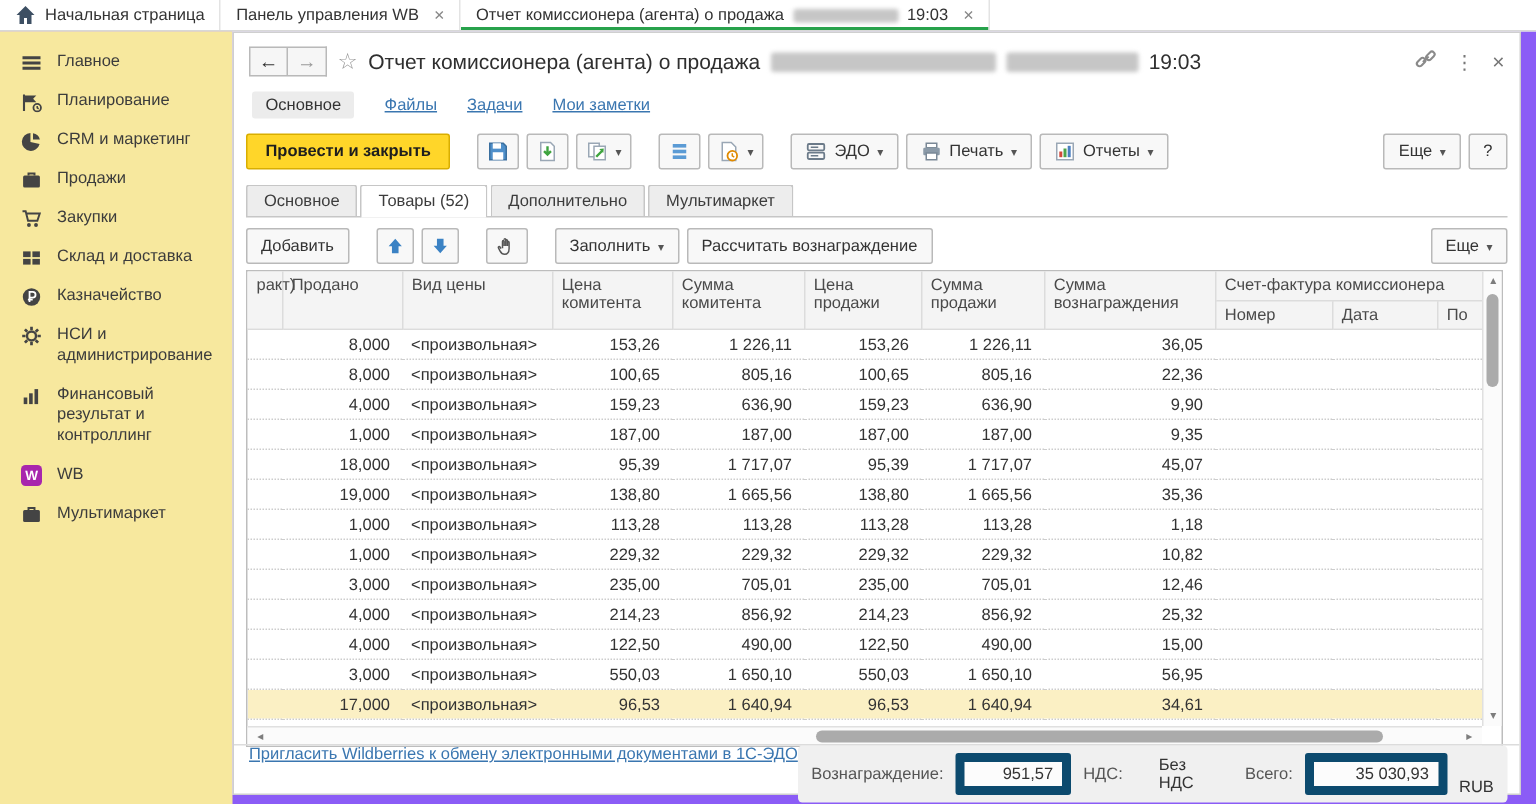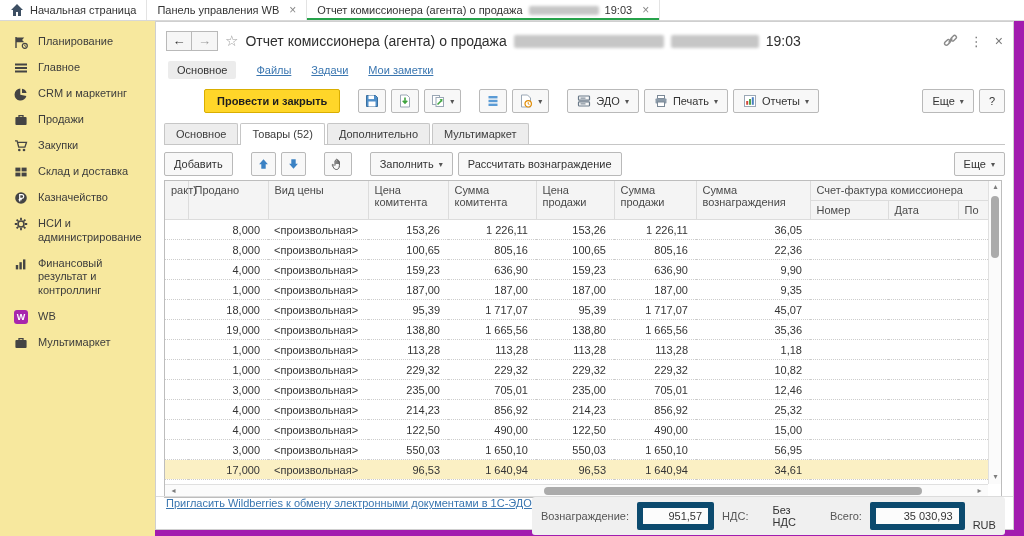--- a/index.html
+++ b/index.html
@@ -1,18 +1,18 @@
 <!DOCTYPE html>
 <html><head>
 <meta charset="utf-8">
 <style>
   * { margin:0; padding:0; box-sizing:border-box; }
   html,body { width:1024px; height:536px; overflow:hidden; }
   body { font-family:"Liberation Sans", sans-serif; font-size:11px; color:#333; }
-  .screen { position:relative; width:1024px; height:536px; background:#a21caf; overflow:hidden; }
+  .screen { position:relative; width:1024px; height:536px; background:#8b5cf6; overflow:hidden; }
 
   
   .topbar { position:absolute; left:0; top:0; width:1024px; height:21px; background:#fff;
             border-bottom:1px solid #d8d8d8; display:flex; align-items:stretch; }
   .wtab { display:flex; align-items:center; gap:6px; padding:0 10px; border-right:1px solid #e3e3e3;
           font-size:11px; color:#333; cursor:default; white-space:nowrap; }
   .wtab.active { box-shadow: inset 0 -2px 0 #27a24b; }
   .tab-close { color:#888; font-size:12px; margin-left:4px; }
   .redacted { display:inline-block; background:#c6c6c6; filter:blur(1.5px); border-radius:2px;
               height:9px; width:70px; vertical-align:middle; }
@@ -40,21 +40,21 @@
   .star { color:#9a9a9a; font-size:15px; }
   .doc-title { font-size:14px; color:#2f2f2f; white-space:nowrap; }
   .header-right { margin-left:auto; display:flex; align-items:center; gap:12px; }
   .kebab { color:#777; font-size:13px; cursor:pointer; }
   .hclose { color:#777; font-size:14px; cursor:pointer; }
 
   .nav-links { position:absolute; top:37px; left:12px; height:22px; display:flex; gap:20px; align-items:center; }
   .nav-link { color:#3a76b0; text-decoration:underline; cursor:pointer; }
   .nav-link.active { color:#333; text-decoration:none; background:#ececec; padding:3px 9px; border-radius:2px; }
 
-  .toolbar { position:absolute; top:64px; left:8px; right:8px; height:30px; display:flex; align-items:center; gap:5px;margin-left:40px; }
+  .toolbar { position:absolute; top:64px; left:8px; right:8px; height:30px; display:flex; align-items:center; gap:5px; }
   .btn { display:inline-flex; align-items:center; gap:5px; border:1px solid #b9b9b9; background:#f8f8f8;
          border-radius:2px; padding:0 9px; height:24px; font-size:11px; color:#333; cursor:pointer; white-space:nowrap; }
   .btn.icon-only { padding:0 6px; }
   .btn.yellow { background:#ffd629; border-color:#d9ae00; font-weight:bold; color:#1e1e1e; padding:0 12px; }
   .caret { font-size:8px; color:#555; }
   .tb-gap { width:8px; }
   .flex-spacer { flex:1; }
 
   .doc-tabs { position:absolute; top:100px; left:8px; right:8px; height:23px; display:flex; align-items:flex-end;
               border-bottom:1px solid #c6c6c6; }
@@ -120,36 +120,36 @@
       <span class="redacted"></span>
       <span>19:03</span>
       <span class="tab-close">×</span>
     </div>
   </div>
 
   <div class="sidebar">
     <div id="sidebar-list">
         <div class="side-item">
           <span class="side-icon"><svg width="14" height="14" viewBox="0 0 14 14">
-              <path d="M2 13V2" stroke="#444" stroke-width="1.4" fill="none"></path>
-              <path d="M2 2.6h8.2l-2.1 2.3 2.1 2.3H2z" fill="#444"></path>
-              <circle cx="10.8" cy="10.8" r="2.5" fill="none" stroke="#444" stroke-width="1.2"></circle>
-              <path d="M10.8 9.6v1.3l1 .6" stroke="#444" stroke-width="1" fill="none"></path>
-            </svg></span>
-          <span class="side-label">Планирование</span>
-        </div>
-        <div class="side-item">
-          <span class="side-icon"><svg width="14" height="14" viewBox="0 0 14 14">
               <g fill="#444">
                 <rect x="1" y="2.5" width="12" height="2"></rect>
                 <rect x="1" y="6" width="12" height="2"></rect>
                 <rect x="1" y="9.5" width="12" height="2"></rect>
               </g>
             </svg></span>
           <span class="side-label">Главное</span>
+        </div>
+        <div class="side-item">
+          <span class="side-icon"><svg width="14" height="14" viewBox="0 0 14 14">
+              <path d="M2 13V2" stroke="#444" stroke-width="1.4" fill="none"></path>
+              <path d="M2 2.6h8.2l-2.1 2.3 2.1 2.3H2z" fill="#444"></path>
+              <circle cx="10.8" cy="10.8" r="2.5" fill="none" stroke="#444" stroke-width="1.2"></circle>
+              <path d="M10.8 9.6v1.3l1 .6" stroke="#444" stroke-width="1" fill="none"></path>
+            </svg></span>
+          <span class="side-label">Планирование</span>
         </div>
         <div class="side-item">
           <span class="side-icon"><svg width="14" height="14" viewBox="0 0 14 14">
               <path d="M6.3 7.7V1.6A6 6 0 1 0 12.4 9z" fill="#444"></path>
               <path d="M8 6V1.8A5.6 5.6 0 0 1 12.6 6z" fill="#444"></path>
             </svg></span>
           <span class="side-label">CRM и маркетинг</span>
         </div>
         <div class="side-item">
           <span class="side-icon"><svg width="14" height="14" viewBox="0 0 14 14">

